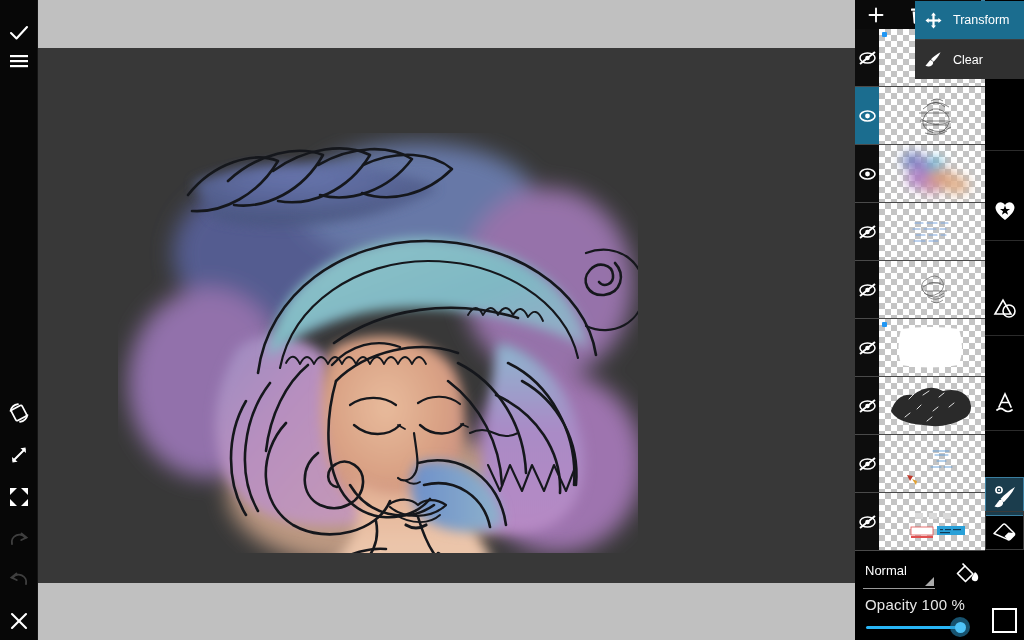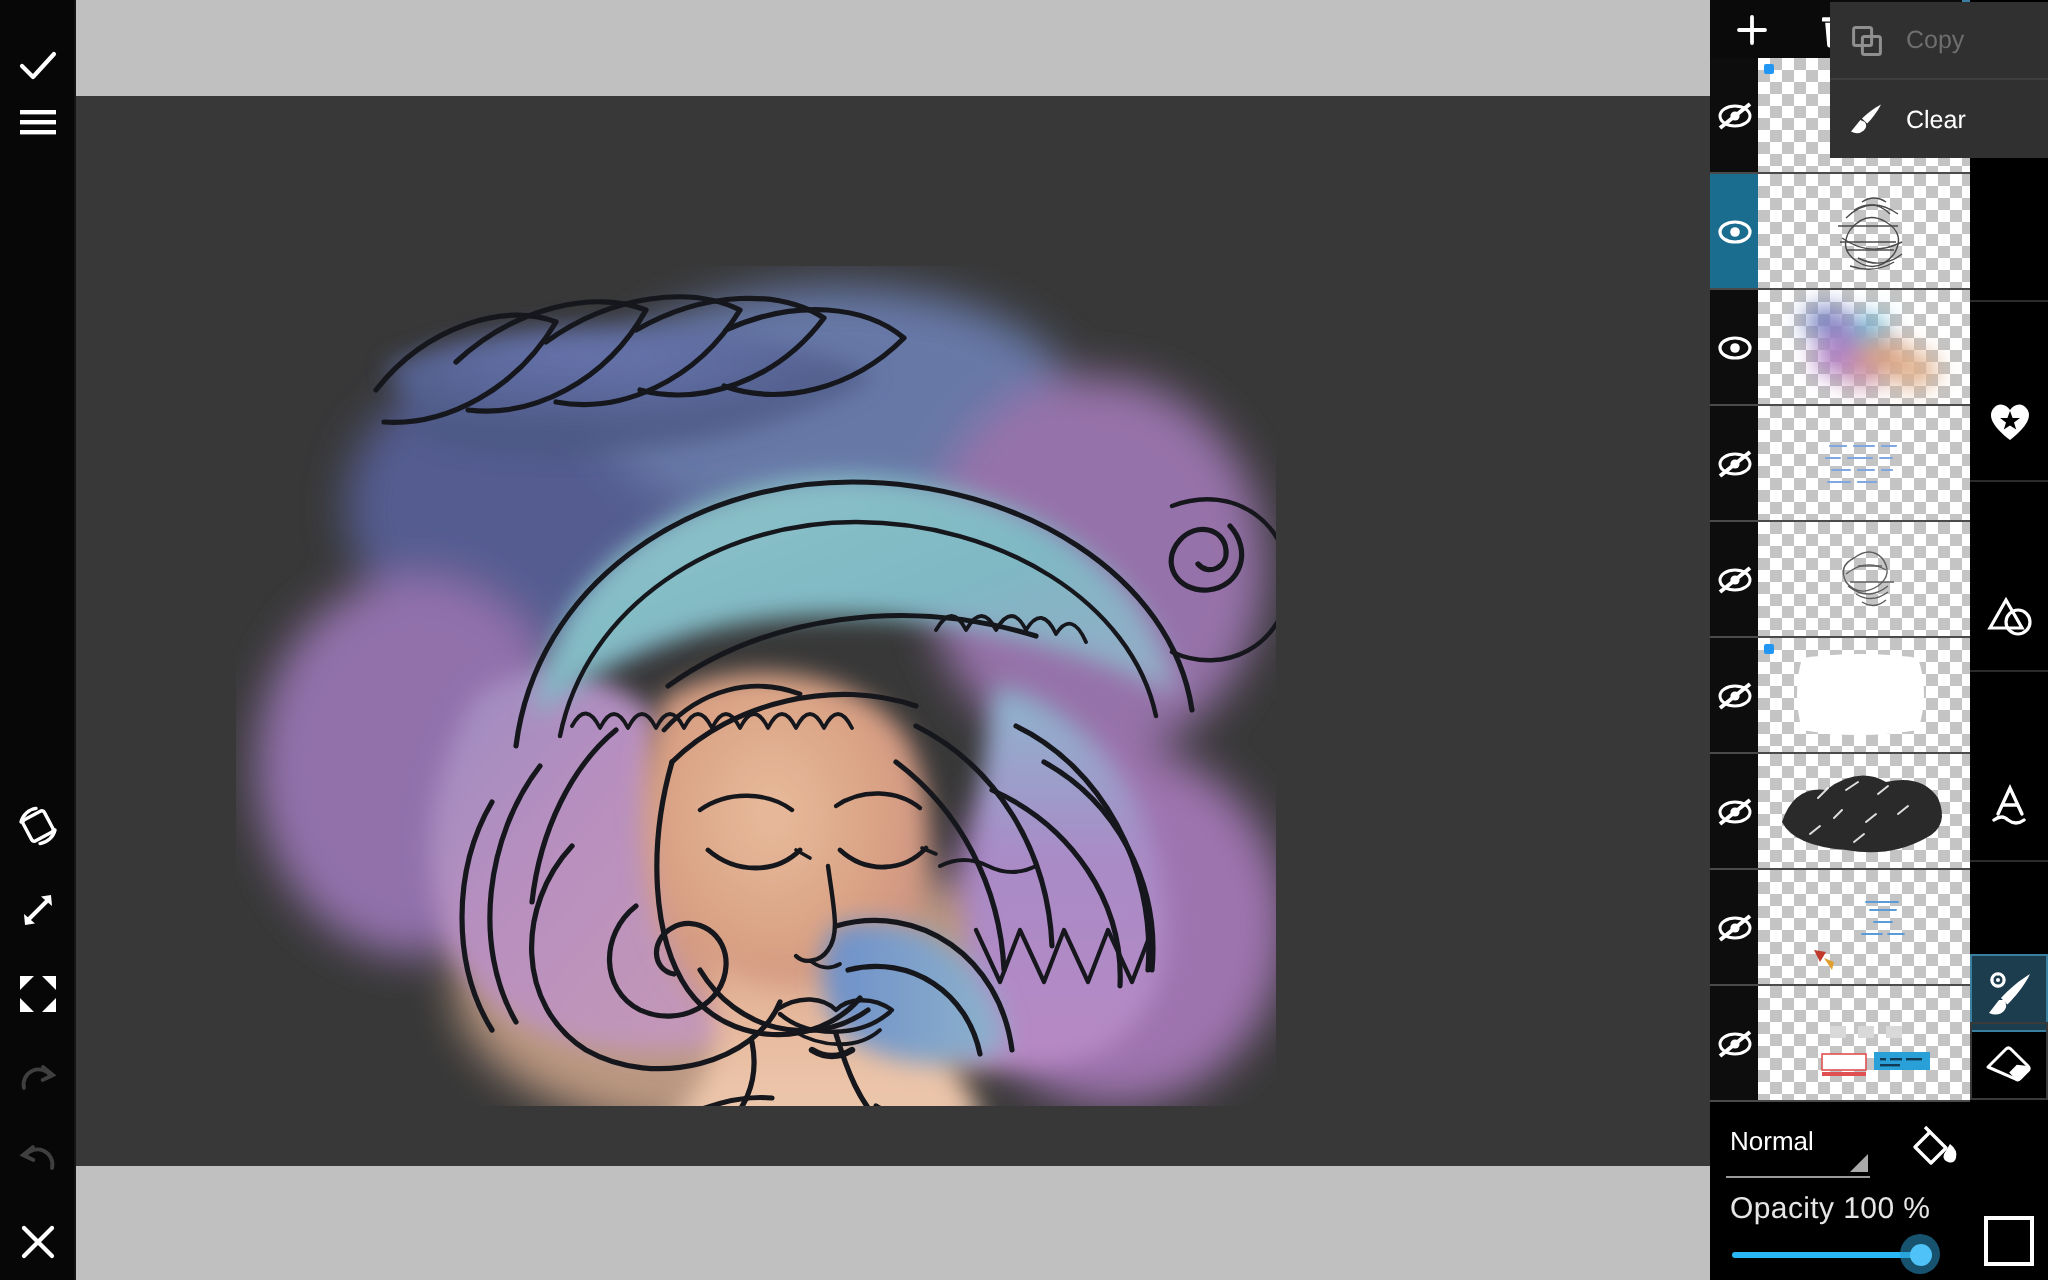--- a/index.html
+++ b/index.html
@@ -629,30 +629,34 @@
                 <rect x="66" y="36" width="6" height="1.2"></rect>
                 <rect x="74" y="36" width="8" height="1.2"></rect>
                 <rect x="61" y="39" width="10" height="1.2"></rect>
               </g>
           </svg>
         </div>
       </div>
     </div>
 
     <div id="context-menu">
-
-      <div class="cm-item disabled">
+      <div class="cm-item highlight">
         <span class="cm-ico">
-          <svg width="17" height="17" viewBox="0 0 17 17" fill="none" stroke="#8f8f8f" stroke-width="1.5">
-            <rect x="1.8" y="1.8" width="9" height="9" rx="1"></rect>
-              <rect x="6.2" y="6.2" width="9" height="9" rx="1"></rect>
+          <svg width="17" height="17" viewBox="0 0 17 17" fill="#fff">
+            <rect x="7.4" y="2.6" width="2.2" height="11.8"></rect>
+              <rect x="2.6" y="7.4" width="11.8" height="2.2"></rect>
+            <polygon points="8.5,0.5 11,3.6 6,3.6"></polygon>
+              <polygon points="8.5,16.5 11,13.4 6,13.4"></polygon>
+            <polygon points="0.5,8.5 3.6,6 3.6,11"></polygon>
+              <polygon points="16.5,8.5 13.4,6 13.4,11"></polygon>
           </svg>
         </span>
-        <span>Copy</span>
-      </div>
+        <span>Transform</span>
+      </div>
+
 
 
       <div class="cm-item">
         <span class="cm-ico">
           <svg width="18" height="17" viewBox="0 0 18 17" fill="#fff">
             <path d="M16.5 1.2 C13 3 9.5 5.6 7 8.2 l2.6 2.6 C12 8.2 14.8 4.8 16.5 1.2 Z"></path>
             <path d="M6.2 9 L1.5 14.8 q3.6 1.8 6.4 -0.6 q2.2 -2 0.5 -4.2 Z"></path>
           </svg>
         </span>
         <span>Clear</span>

